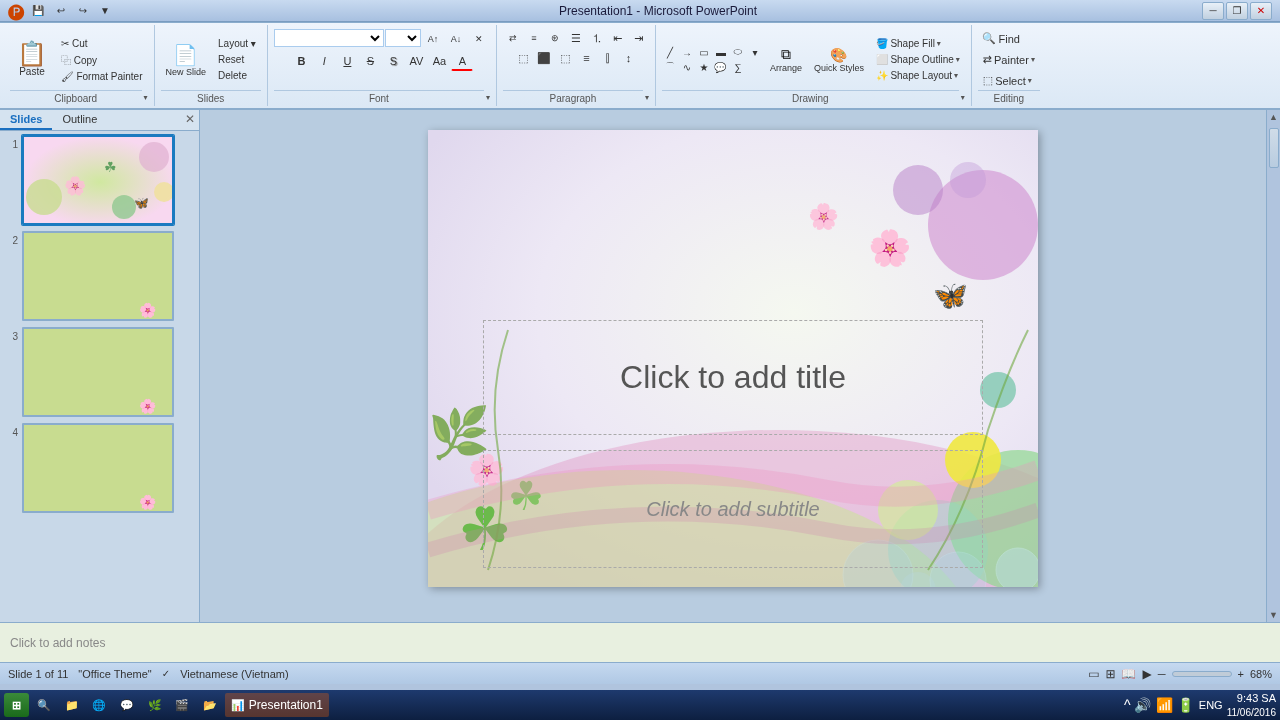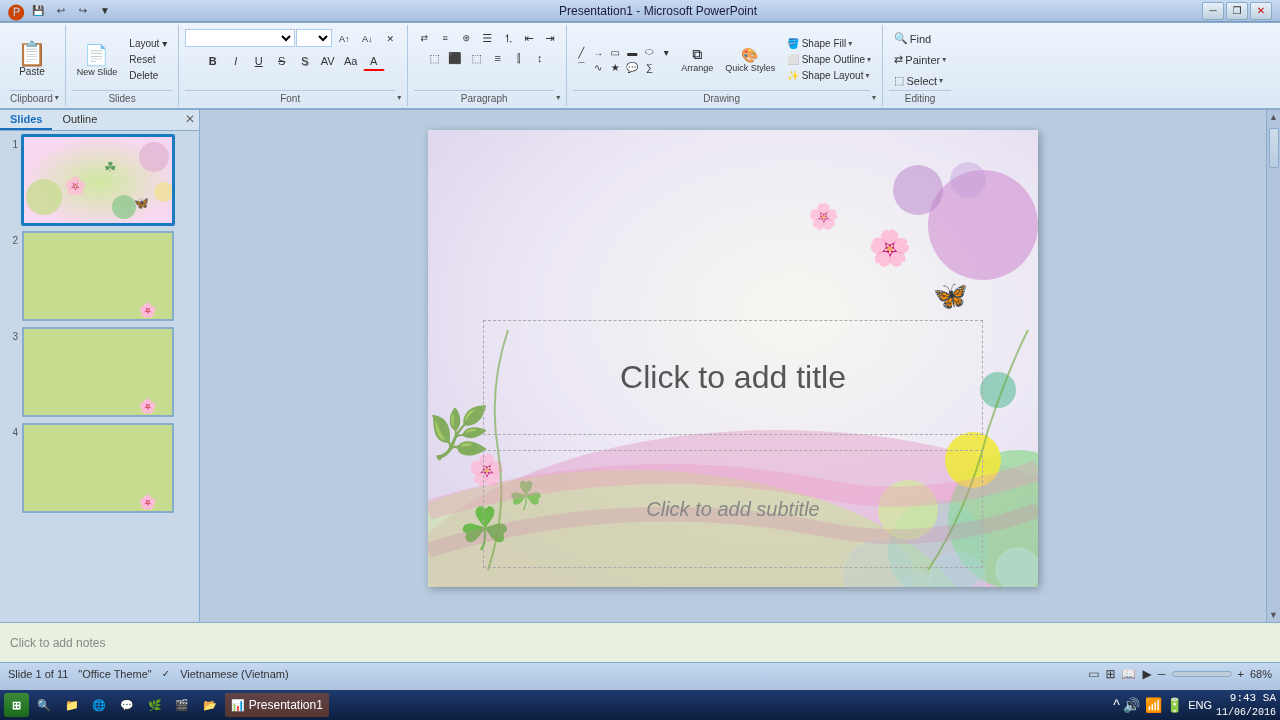--- a/index.html
+++ b/index.html
@@ -145,20 +145,25 @@
 
 <div id="ribbon">
 
   <div id="ribbon-content">
 
     <div class="ribbon-group">
       <div class="ribbon-group-content">
         <div class="paste-btn">
           <div class="paste-icon">📋</div>
           <div class="paste-label">Paste</div>
+        </div>
+        <div class="small-btns-col">
+          <div class="small-btn">✂ <span>Cut</span></div>
+          <div class="small-btn">⿻ <span>Copy</span></div>
+          <div class="small-btn">🖌 <span>Format Painter</span></div>
         </div>
       </div>
       <div class="ribbon-group-label-row">
         <div class="ribbon-group-label">Clipboard</div>
         <div class="group-expand">▾</div>
       </div>
     </div>
 
     <div class="ribbon-group">
       <div class="ribbon-group-content">
@@ -507,18 +512,18 @@
   <div class="tb-btn" style="background:rgba(255,100,0,0.3);">
     <span>📊</span>
     <span style="font-size:12px;">Presentation1</span>
   </div>
   <div id="tb-right">
     <span class="tb-tray-icon">^</span>
     <span class="tb-tray-icon">🔊</span>
     <span class="tb-tray-icon">📶</span>
     <span class="tb-tray-icon">🔋</span>
     <span style="font-size:11px;">ENG</span>
-    <div style="text-align:right; line-height:1.3;font-family:Liberation Mono, monospace;">
+    <div style="text-align:right; line-height:1.3;">
       <div>9:43 SA</div>
       <div style="font-size:10px;">11/06/2016</div>
     </div>
   </div>
 </div>
 
 </body></html>

